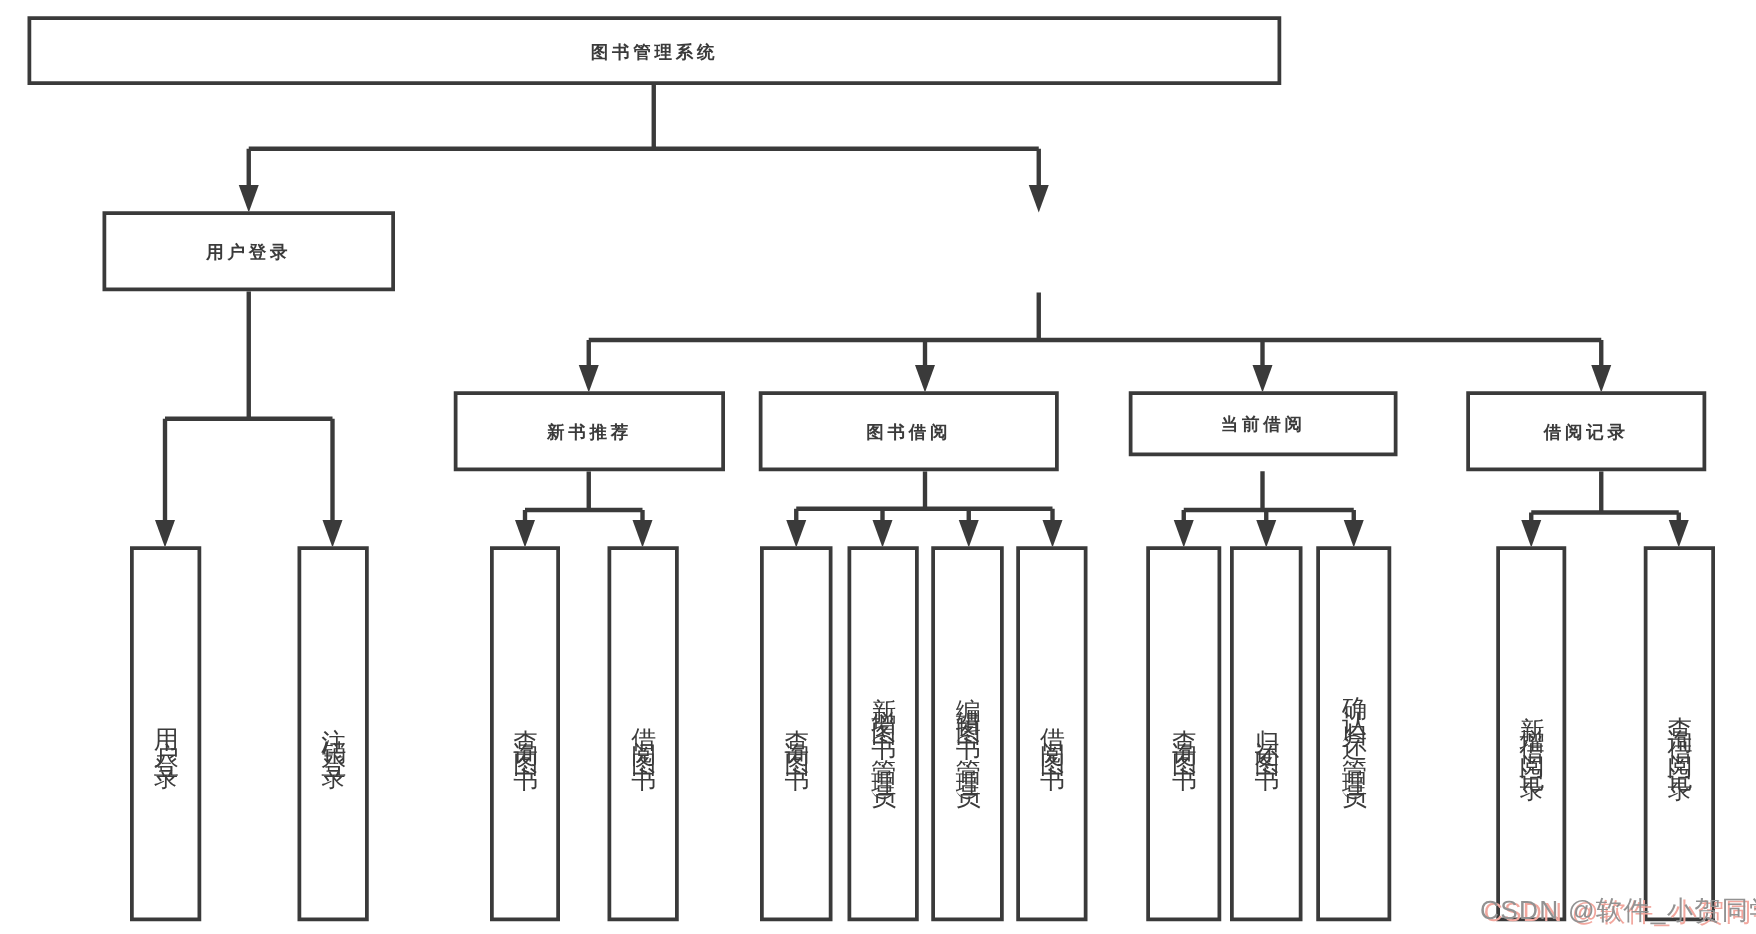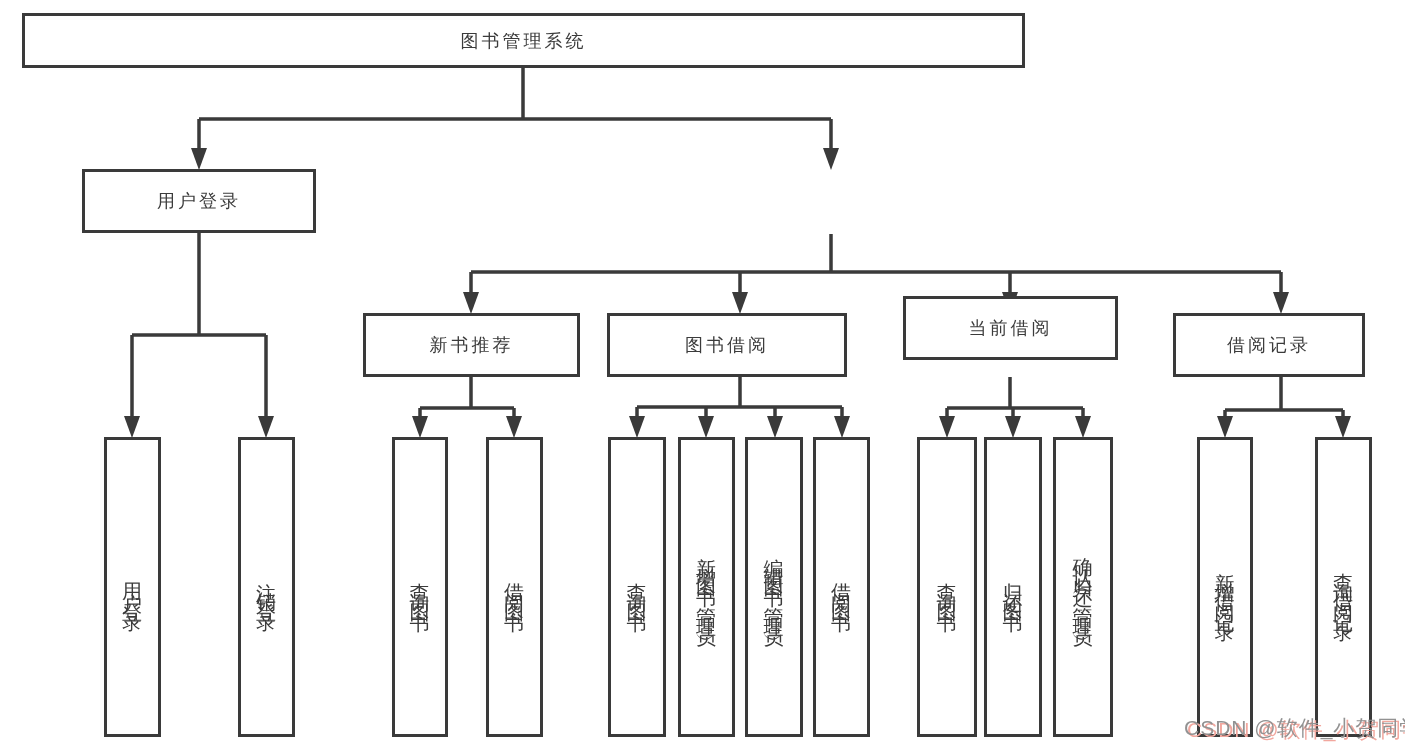--- a/index.html
+++ b/index.html
@@ -27,24 +27,25 @@
     border:3px solid var(--line);
     background:#fff;
     color:var(--text);
     display:flex;
     align-items:center;
     justify-content:center;
     text-align:center;
     z-index:2;
   }
   .h{
-    font-size:18px;
+    font-size:14px;
     letter-spacing:3px;
     line-height:1;
     white-space:nowrap;
+    font-weight:bold;
   }
   .v{
     top:437px;height:300px;
     writing-mode:vertical-rl;
     text-orientation:mixed;
     font-size:20px;
     letter-spacing:10px;
     line-height:1;
   }
   .watermark{
@@ -108,21 +109,21 @@
       <polygon points="1335,416 1351,416 1343,438"></polygon>
     </g>
   </svg>
 
   <div class="node h" style="left:22px;top:13px;width:1003px;height:55px">图书管理系统</div>
 
   <div class="node h" style="left:82px;top:169px;width:234px;height:64px">用户登录</div>
 
   <div class="node h" style="left:363px;top:313px;width:217px;height:64px">新书推荐</div>
   <div class="node h" style="left:607px;top:313px;width:240px;height:64px">图书借阅</div>
-  <div class="node h" style="left:903px;top:296px;width:215px;height:64px">当前借阅</div>
+  <div class="node h" style="left:903px;top:313px;width:215px;height:52px">当前借阅</div>
   <div class="node h" style="left:1173px;top:313px;width:192px;height:64px">借阅记录</div>
 
   <div class="node v" style="left:104px;width:57px">用户登录</div>
   <div class="node v" style="left:238px;width:57px">注销登录</div>
 
   <div class="node v" style="left:392px;width:56px">查询图书</div>
   <div class="node v" style="left:486px;width:57px">借阅图书</div>
 
   <div class="node v" style="left:608px;width:58px">查询图书</div>
   <div class="node v" style="left:678px;width:57px">新增图书（管理员）</div>

